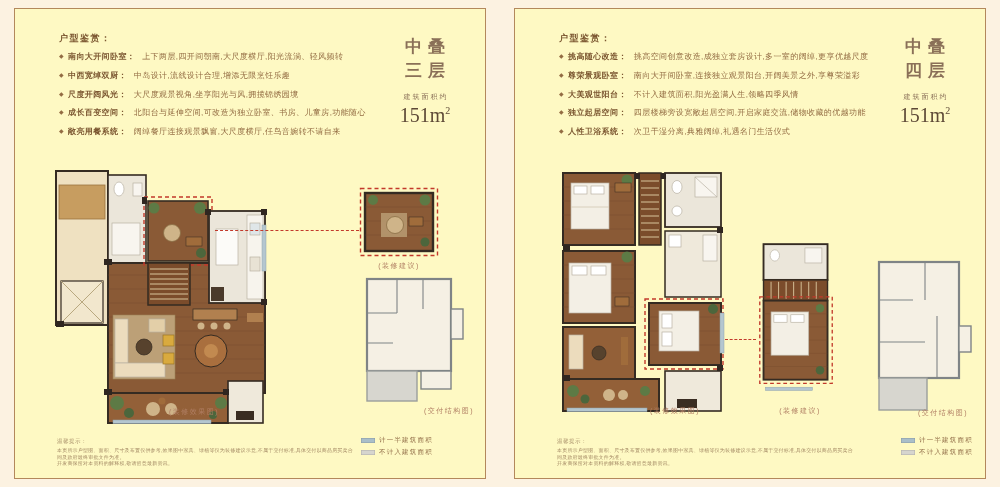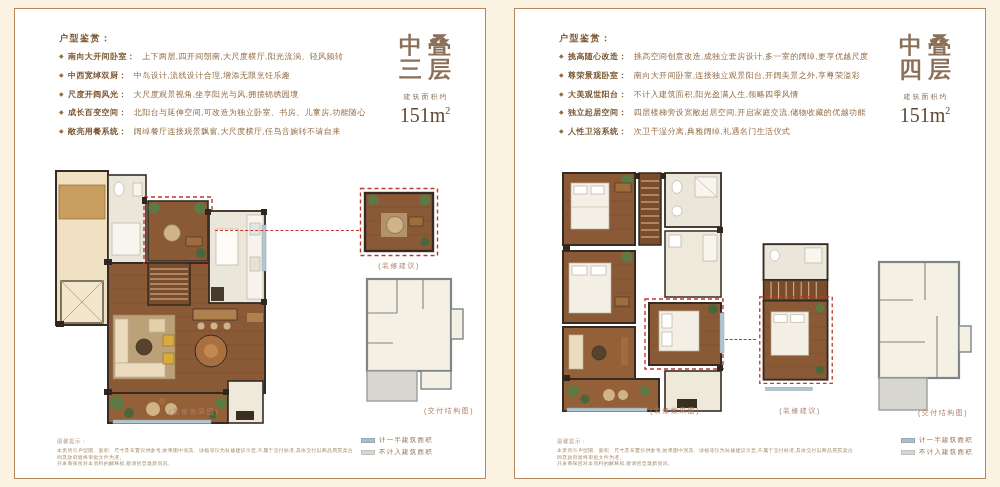--- a/index.html
+++ b/index.html
@@ -1,32 +1,32 @@
 <!DOCTYPE html>
 <html><head>
 <meta charset="utf-8">
 <style>
   html,body{margin:0;padding:0;}
   body{
     width:1000px;height:487px;position:relative;overflow:hidden;
     background:#fcf2e1;
     font-family:"Liberation Sans","DejaVu Sans",sans-serif;
   }
-  .panel{position:absolute;top:8px;width:470px;height:469px;border:1px solid #b3885c;background:#ffffff;}
+  .panel{position:absolute;top:8px;width:470px;height:469px;border:1px solid #b3885c;background:#fef9c3;}
   #panel-l{left:14px;}
   #panel-r{left:514px;}
 
   .features{position:absolute;left:44px;top:23px;}
   .f-head{font-size:9px;font-weight:bold;color:#7c5731;letter-spacing:1.5px;margin-bottom:6px;}
   .f-row{font-size:8px;color:#936c43;letter-spacing:.4px;margin-bottom:7.8px;white-space:nowrap;}
   .f-bullet{font-size:6px;color:#936c43;margin-right:4px;vertical-align:1px;}
   .f-label{font-weight:bold;color:#7c5731;margin-right:7px;}
 
   .title-block{position:absolute;right:26px;top:26px;width:68px;text-align:center;color:#8a7058;}
-  .title-line{font-family:Liberation Mono, monospace;font-size:23px;line-height:24px;letter-spacing:6px;padding-left:6px;font-weight:bold;}
+  .title-line{font-family:Liberation Serif, serif;font-size:17px;line-height:24px;letter-spacing:6px;padding-left:6px;font-weight:bold;}
   .area-label{margin-top:9px;font-size:7px;letter-spacing:2px;padding-left:2px;color:#8a7058;}
   .area-value{margin-top:2px;font-family:"Liberation Serif","DejaVu Serif",serif;font-size:20px;color:#5d4936;}
   .area-value sup{font-size:10px;}
 
   .plan{position:absolute;}
   .caption{position:absolute;font-size:7px;letter-spacing:1.5px;color:#b07e63;white-space:nowrap;}
   .centered{transform:translateX(-50%);}
   .connector{position:absolute;border-top:1.5px dashed #c2392b;height:0;}
 
   .disclaimer{position:absolute;left:42px;top:429px;width:300px;color:#a58b66;}

